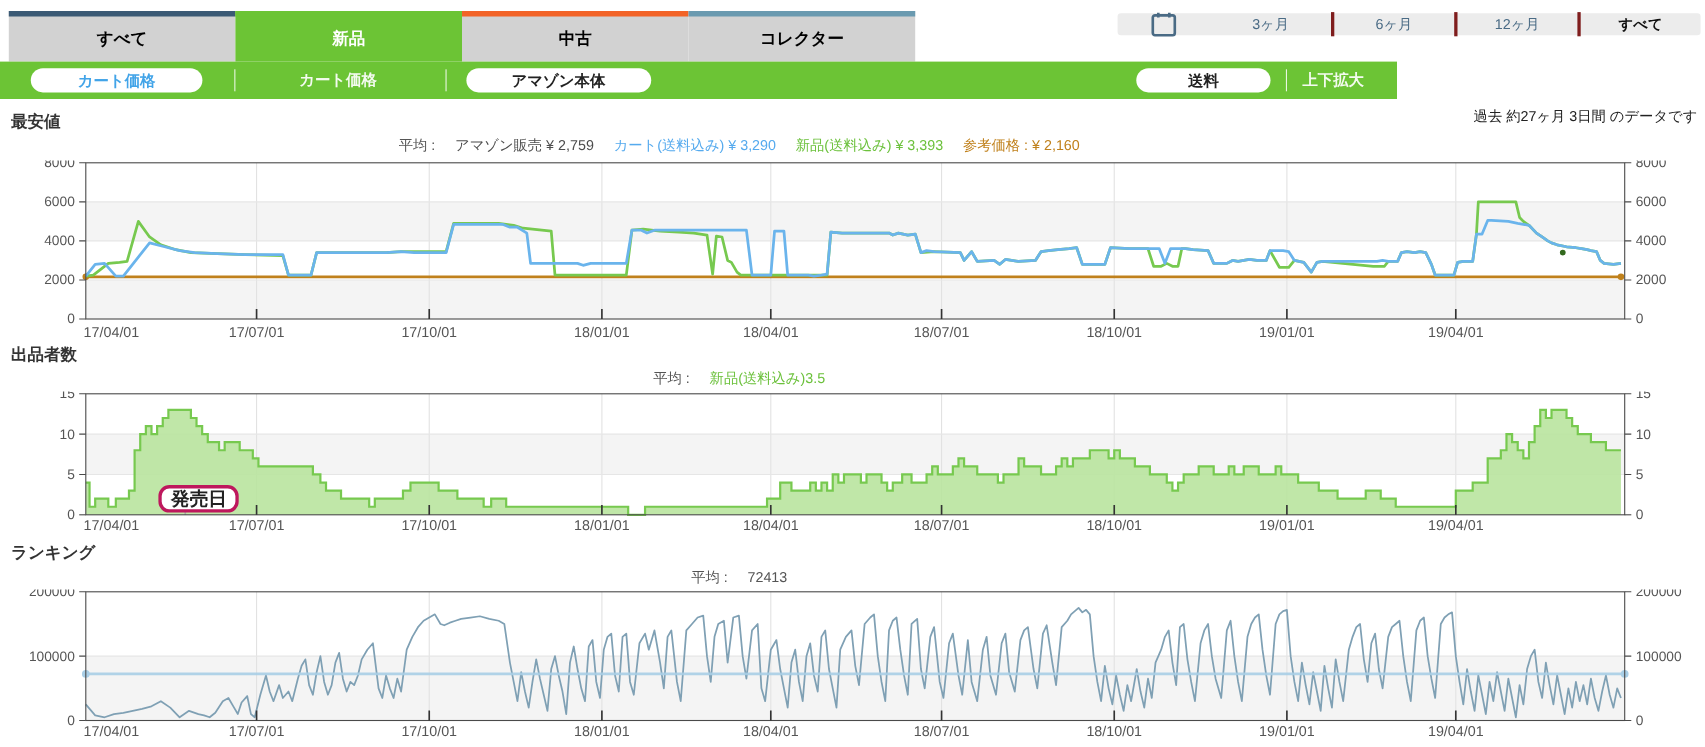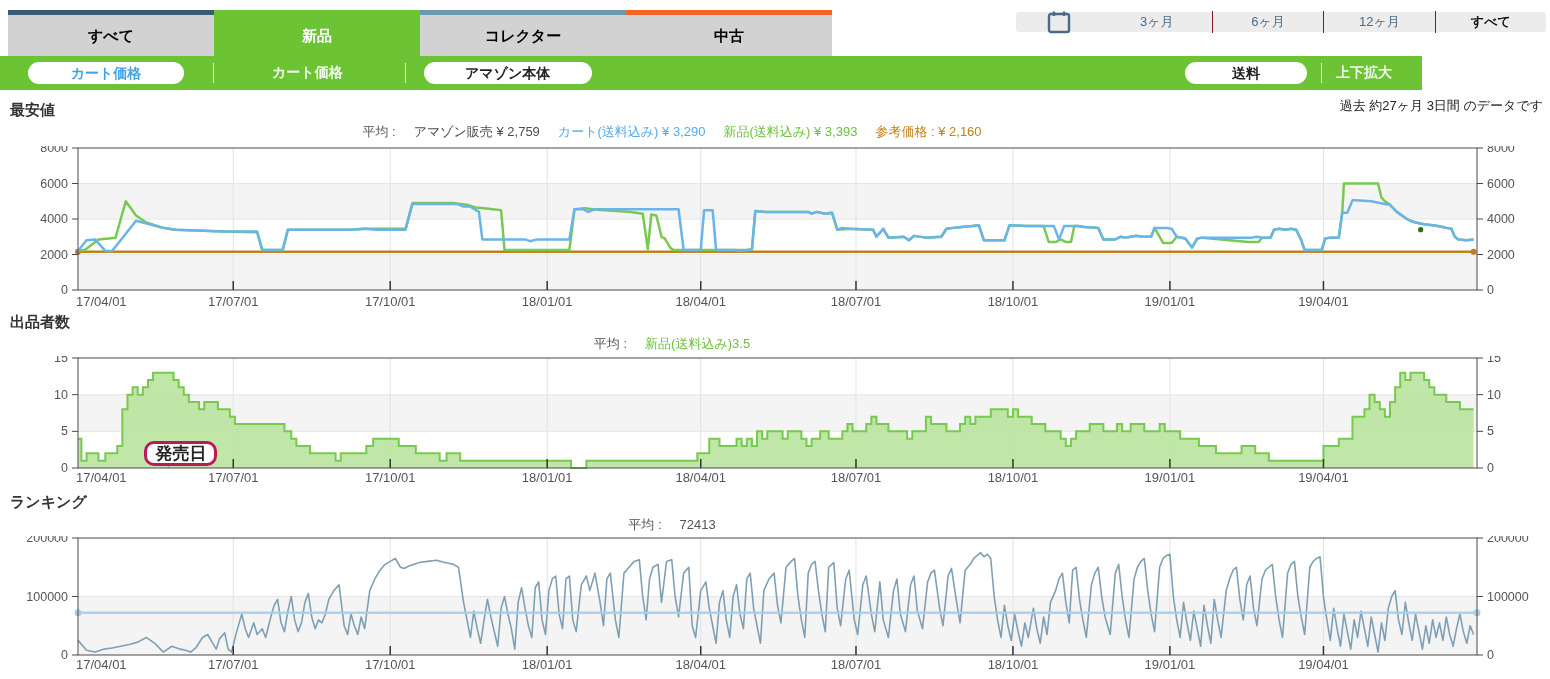--- a/index.html
+++ b/index.html
@@ -8,25 +8,25 @@
   
   .tabs{position:absolute;left:8px;top:10px;display:flex;}
   .tab{width:206px;height:41px;line-height:41px;text-align:center;font-size:15px;font-weight:bold;
        color:#000;background:#d2d2d2;border-top:5px solid transparent;cursor:pointer;}
   .tab.active{background:#6cc435;color:#fff;}
   
   .range{position:absolute;top:12px;right:4px;width:530px;height:20px;background:#ececec;
          border-radius:3px;display:flex;align-items:center;}
   .range-cal{width:86px;display:flex;justify-content:center;align-items:center;cursor:pointer;}
   .range-item{width:111px;text-align:center;font-size:13px;color:#4a6b85;height:22px;line-height:22px;
-              border-left:1px solid #7f1d1d;cursor:pointer;}
+              border-left:3px solid #7f1d1d;cursor:pointer;}
   .range-item.first{border-left:none;}
   .range-item.selected{color:#111;font-weight:bold;}
   
-  .subbar{position:absolute;left:0;top:56px;width:1422px;height:34px;background:#6cc435;
+  .subbar{position:absolute;left:0;top:56px;width:1270px;height:34px;background:#6cc435;
           display:flex;align-items:center;}
   .pill{background:#fff;border-radius:12px;height:22px;line-height:22px;text-align:center;
         font-size:14px;font-weight:bold;cursor:pointer;}
   .pill.blue{color:#42a4e8;width:156px;margin-left:28px;}
   .pill.dark1{color:#222;width:168px;margin-left:18px;}
   .pill.dark2{color:#222;width:122px;margin-left:auto;}
   .bar-text{color:rgba(255,255,255,.92);font-size:14px;font-weight:bold;cursor:pointer;}
   .sep{width:1px;height:20px;background:rgba(255,255,255,.85);}
   .sep.s1{margin-left:29px;}
   .sep.s2{margin-left:62px;}
@@ -42,22 +42,22 @@
   
   .bubble{position:absolute;background:#fff;border:3px solid #be185d;border-radius:10px;
           font-size:17px;font-weight:bold;color:#222;padding:0 8px;height:19px;line-height:19px;z-index:5;}
 </style>
 </head>
 <body>
 
 <div class="tabs">
   <div class="tab" id="tab0" style="border-top-color: rgb(59, 90, 117);">すべて</div>
   <div class="tab active" id="tab1" style="border-top-color: rgb(108, 196, 53);">新品</div>
+  <div class="tab" id="tab2" style="border-top-color: rgb(242, 99, 39);">中古</div>
   <div class="tab" id="tab3" style="border-top-color: rgb(106, 154, 176);">コレクター</div>
-  <div class="tab" id="tab2" style="border-top-color: rgb(242, 99, 39);">中古</div>
 </div>
 
 <div class="range">
   <div class="range-cal">
     <svg width="26" height="26" viewBox="0 0 26 26">
       <rect x="3" y="5" width="20" height="18" rx="2" fill="none" stroke="#4a6b85" stroke-width="2.4"></rect>
       <line x1="8" y1="2.5" x2="8" y2="7" stroke="#4a6b85" stroke-width="2.4"></line>
       <line x1="18" y1="2.5" x2="18" y2="7" stroke="#4a6b85" stroke-width="2.4"></line>
     </svg>
   </div>

